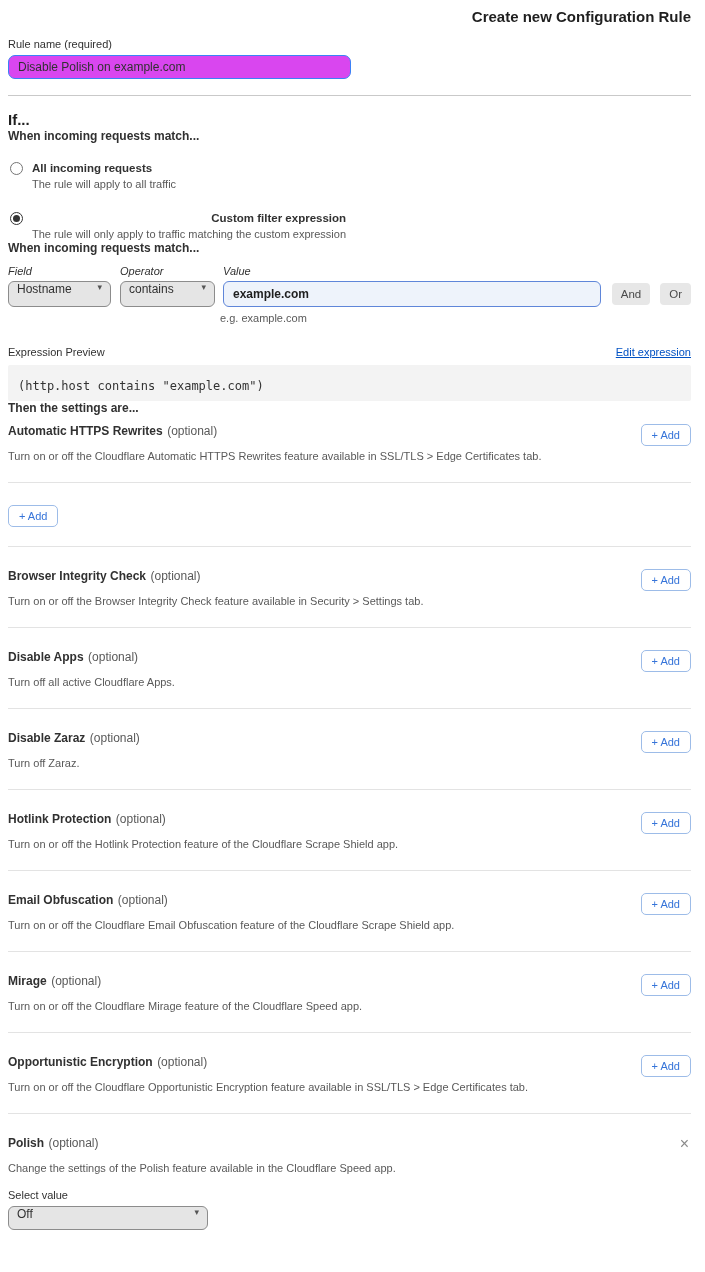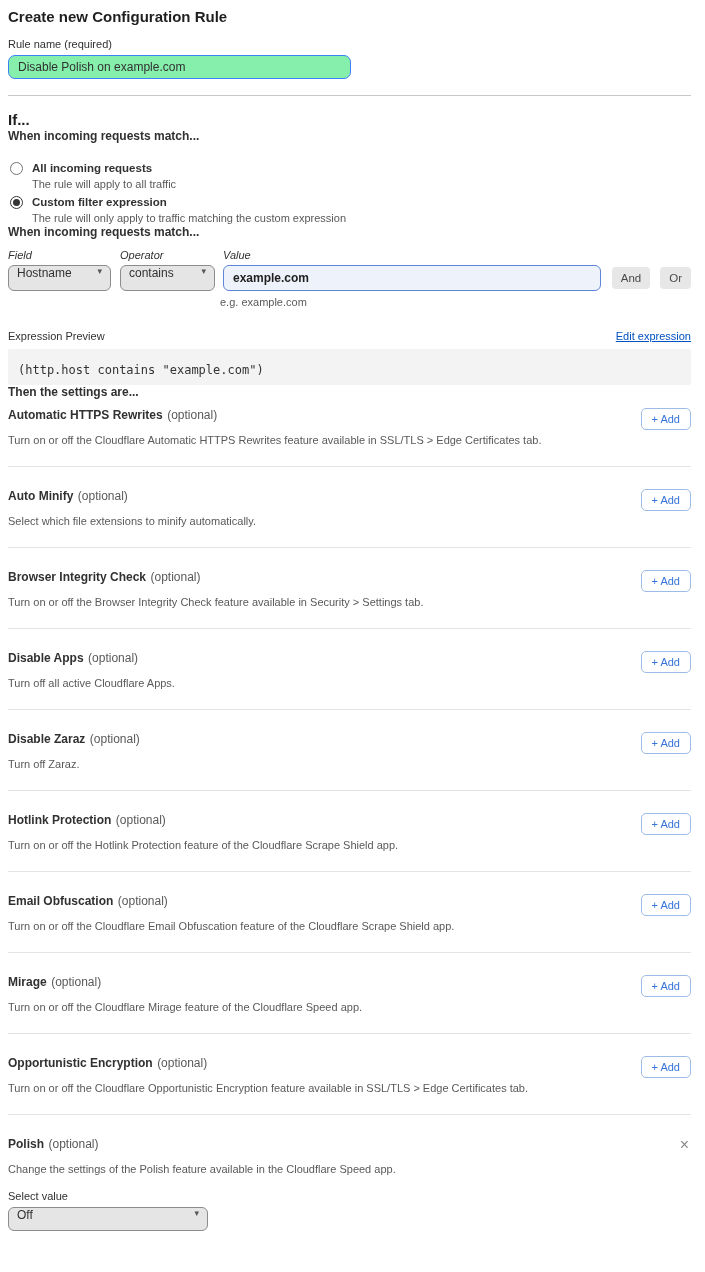--- a/index.html
+++ b/index.html
@@ -5,43 +5,43 @@
   * { box-sizing: border-box; }
   html, body { margin: 0; padding: 0; background: #fff; }
   body {
     font-family: "Liberation Sans", sans-serif;
     color: #313131;
     width: 705px;
   }
   .page { padding: 8px 14px 10px 8px; }
 
   h1.page-title {
-    font-size: 15px; font-weight: bold; margin: 0; line-height: 18px; color: #1f1f1f;
+    font-size: 15px; font-weight: bold; margin: 0; line-height: 18px; color: #1f1f1f; text-align: right;
   }
   .field-label {
     display: block; font-size: 11px; color: #313131; margin-top: 12px; line-height: 13px;
   }
   .rule-name-input {
     display: block; margin-top: 4px; width: 343px; height: 24px;
     border: 1px solid #3b82f6; border-radius: 7px; padding: 0 9px;
     font-family: "Liberation Sans", sans-serif; font-size: 12px; color: #313131;
-    outline: none; background: #86efac;
+    outline: none; background: #d946ef;
   }
   .help-text { font-size: 11px; color: #595959; margin-top: 4px; line-height: 13px; }
 
   .divider { border: none; border-top: 1px solid #c9c9c9; margin: 16px 0 0 0; }
 
   h2.section-heading { font-size: 15px; font-weight: bold; margin: 15px 0 0 0; line-height: 18px; color: #1f1f1f; }
   h3.sub-heading { font-size: 12px; font-weight: bold; margin: 0; line-height: 15px; color: #313131; }
   .mt-if { margin-top: 12px; }
   .mt-match { margin-top: 19px; }
 
   .radio-option { display: flex; align-items: flex-start; cursor: pointer; }
   .radio-option.first { margin-top: 17px; }
-  .radio-option.second { margin-top: 4px; }
+  .radio-option.second { margin-top: 20px; text-align: right; }
   .radio {
     width: 13px; height: 13px; border-radius: 50%; border: 1px solid #757575;
     margin: 1px 9px 0 2px; flex: 0 0 auto; position: relative; background: #fff;
   }
   .radio.selected { border-color: #343434; }
   .radio.selected::after {
     content: ""; position: absolute; left: 2px; top: 2px; width: 7px; height: 7px;
     border-radius: 50%; background: #343434;
   }
   .radio-title { font-size: 11.5px; font-weight: bold; line-height: 14px; color: #313131; }
@@ -182,27 +182,20 @@
         <div class="setting-title-line">
           <span class="setting-title">Automatic HTTPS Rewrites</span>
           <span class="optional">(optional)</span>
         </div>
         <div class="setting-desc">Turn on or off the Cloudflare Automatic HTTPS Rewrites feature available in SSL/TLS &gt; Edge Certificates tab.</div>
       </div>
       <button class="add-btn">+ Add</button>
     </div>
 
     <div class="setting-row">
-      <div class="setting-text">
-        <div class="setting-title-line">
-          <span class="setting-title">Auto Minify</span>
-          <span class="optional">(optional)</span>
-        </div>
-        <div class="setting-desc">Select which file extensions to minify automatically.</div>
-      </div>
       <button class="add-btn">+ Add</button>
     </div>
 
     <div class="setting-row">
       <div class="setting-text">
         <div class="setting-title-line">
           <span class="setting-title">Browser Integrity Check</span>
           <span class="optional">(optional)</span>
         </div>
         <div class="setting-desc">Turn on or off the Browser Integrity Check feature available in Security &gt; Settings tab.</div>

